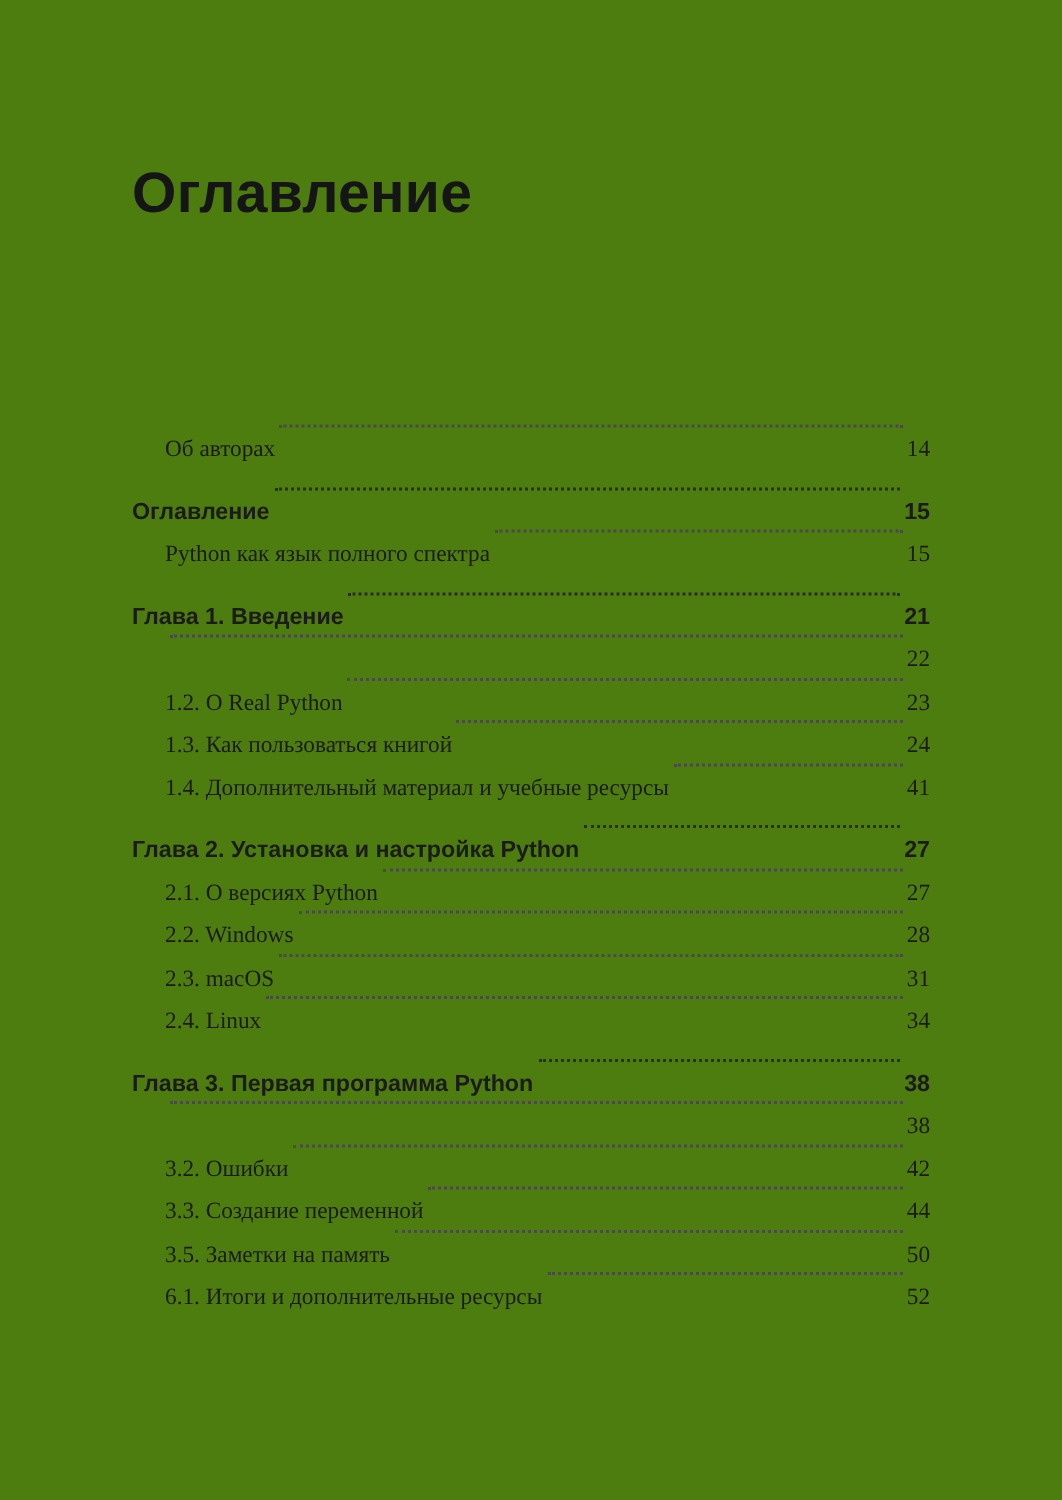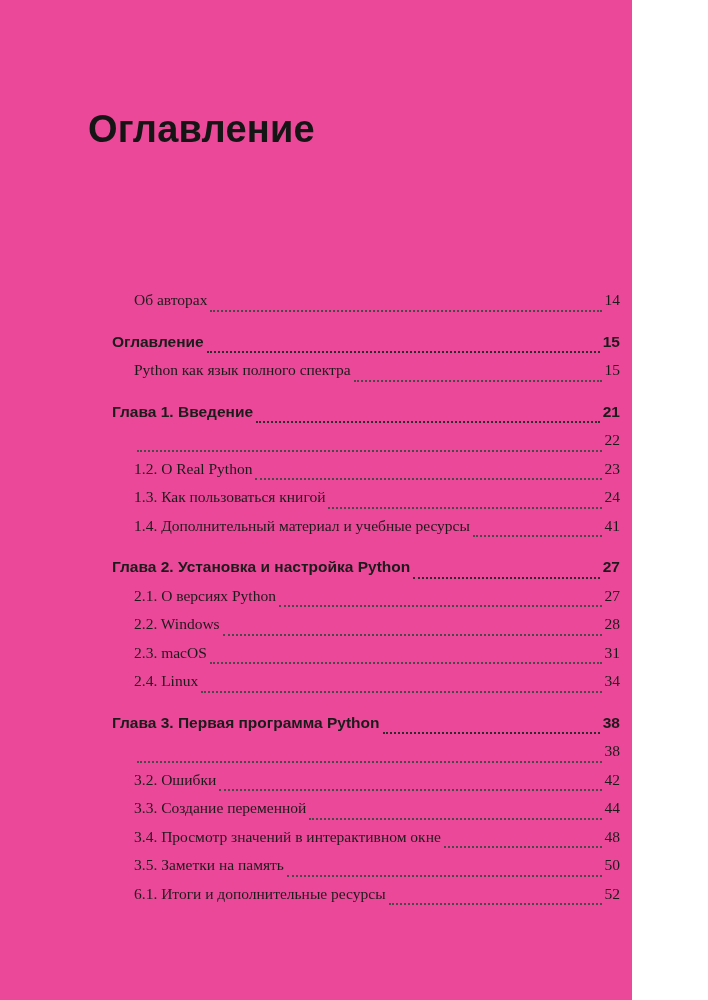--- a/index.html
+++ b/index.html
@@ -2,23 +2,23 @@
 <html><head>
 <meta charset="utf-8">
 <style>
   html, body {
     margin: 0;
     padding: 0;
     background: #ffffff;
   }
   .page {
     position: relative;
-    width: 632px;
+    width: 708px;
     height: 1000px;
-    background: #ec4899;
+    background: #4d7c0f;
     overflow: hidden;
     font-family: "Liberation Serif", serif;
     color: #1b1b1b;
   }
   .title {
     margin: 0;
     position: absolute;
     left: 88px;
     top: 108px;
     font-family: "Liberation Sans", sans-serif;
@@ -28,25 +28,24 @@
     color: #151515;
   }
   .toc {
     position: absolute;
     left: 88px;
     top: 286px;
     width: 532px;
   }
   .row {
     display: flex;
-    align-items: flex-end;
+    align-items: flex-start;
     font-size: 15.5px;
     line-height: 28.5px;
     color: #1b1b1b;
-    margin-left: 24px;
   }
   .row.gap {
     margin-top: 13px;
   }
   .row.indent {
     padding-left: 22px;
   }
   .row.bold {
     font-family: "Liberation Sans", sans-serif;
     font-weight: 700;
@@ -153,25 +152,20 @@
         <span class="label">3.2. Ошибки</span>
         <span class="dots"></span>
         <span class="pagenum">42</span>
       </div>
       <div class="row indent">
         <span class="label">3.3. Создание переменной</span>
         <span class="dots"></span>
         <span class="pagenum">44</span>
       </div>
       <div class="row indent">
-        <span class="label">3.4. Просмотр значений в интерактивном окне</span>
-        <span class="dots"></span>
-        <span class="pagenum">48</span>
-      </div>
-      <div class="row indent">
         <span class="label">3.5. Заметки на память</span>
         <span class="dots"></span>
         <span class="pagenum">50</span>
       </div>
       <div class="row indent">
         <span class="label">6.1. Итоги и дополнительные ресурсы</span>
         <span class="dots"></span>
         <span class="pagenum">52</span>
       </div>
     </div>

